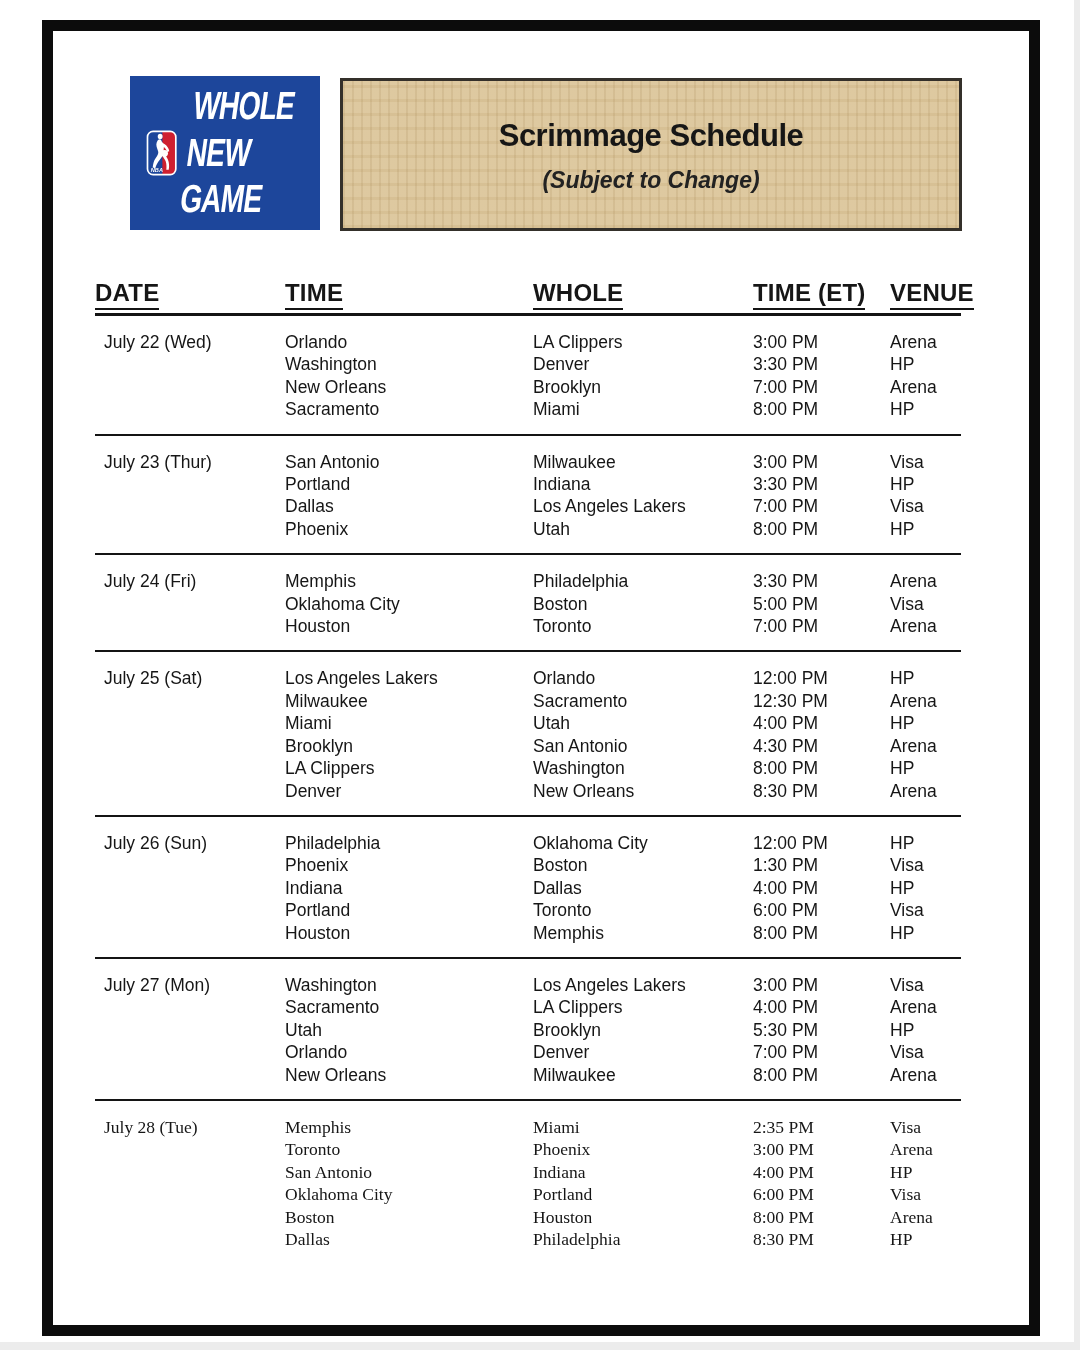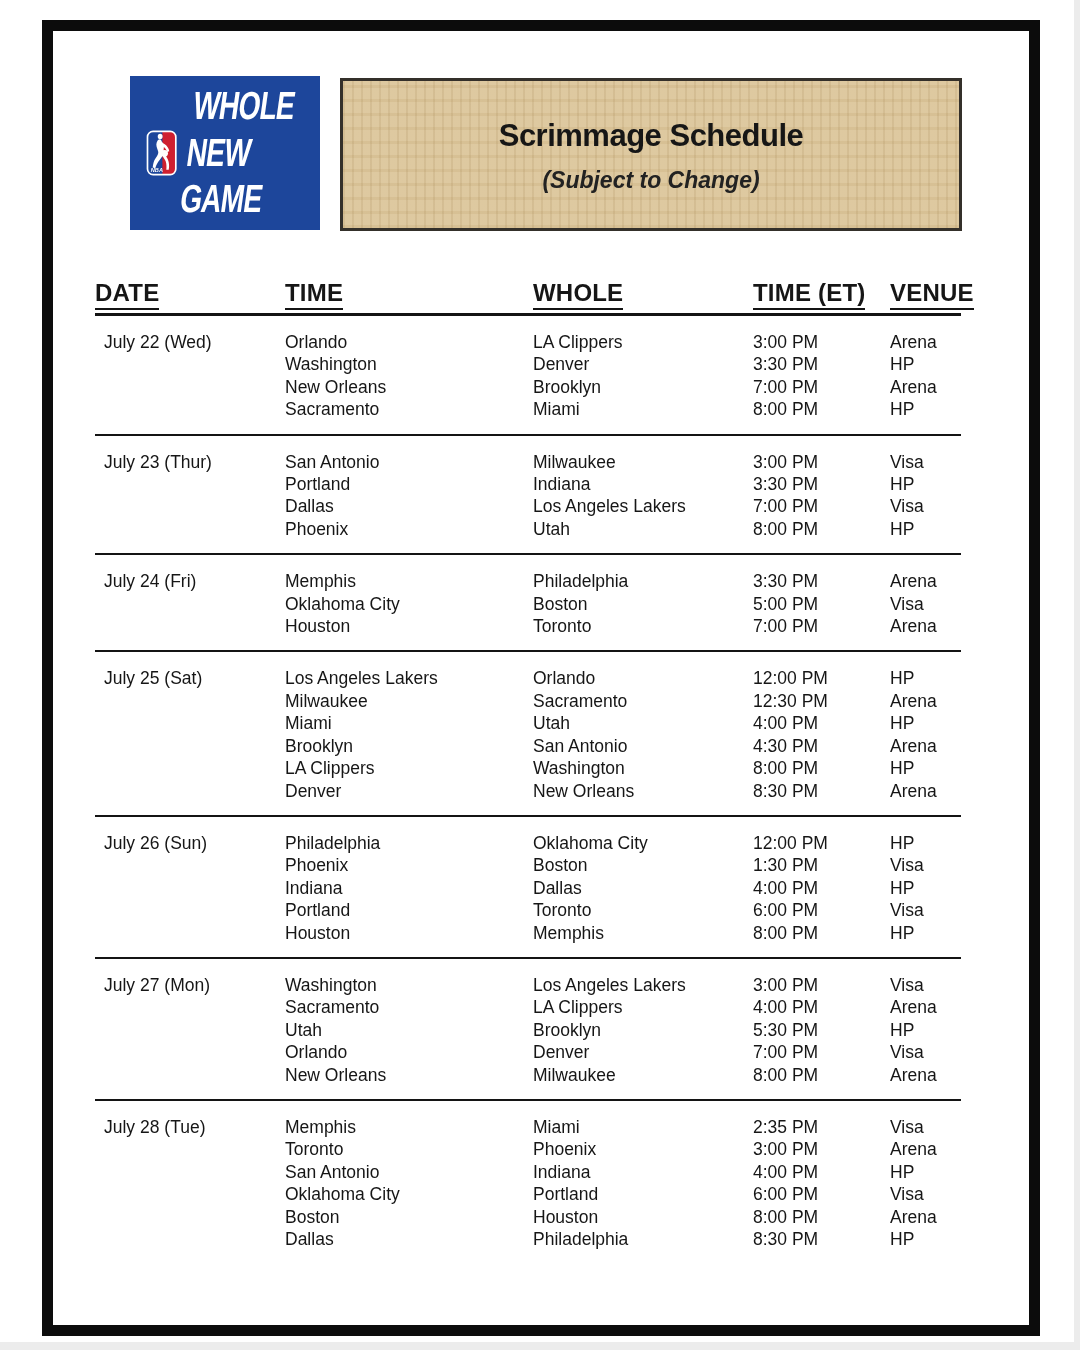--- a/index.html
+++ b/index.html
@@ -107,21 +107,21 @@
   .thead .hdr{
     justify-self:start;
     border-bottom:2.5px solid #141414;
     padding-bottom:1px;
     letter-spacing:0.2px;
   }
   .group{
     padding:15px 0 13px 0;
     border-bottom:2.5px solid #141414;
   }
-  .group:last-child{ border-bottom:none; }
+  .group:last-child{ border-bottom:none;font-family:Liberation Serif, serif; }
   .row{
     display:grid;
     grid-template-columns:190px 248px 220px 137px 71px;
     line-height:22.4px;
   }
   .cell{ white-space:nowrap; overflow:visible; }
   .cell.c0{ padding-left:9px; }
 </style>
 </head>
 <body>

